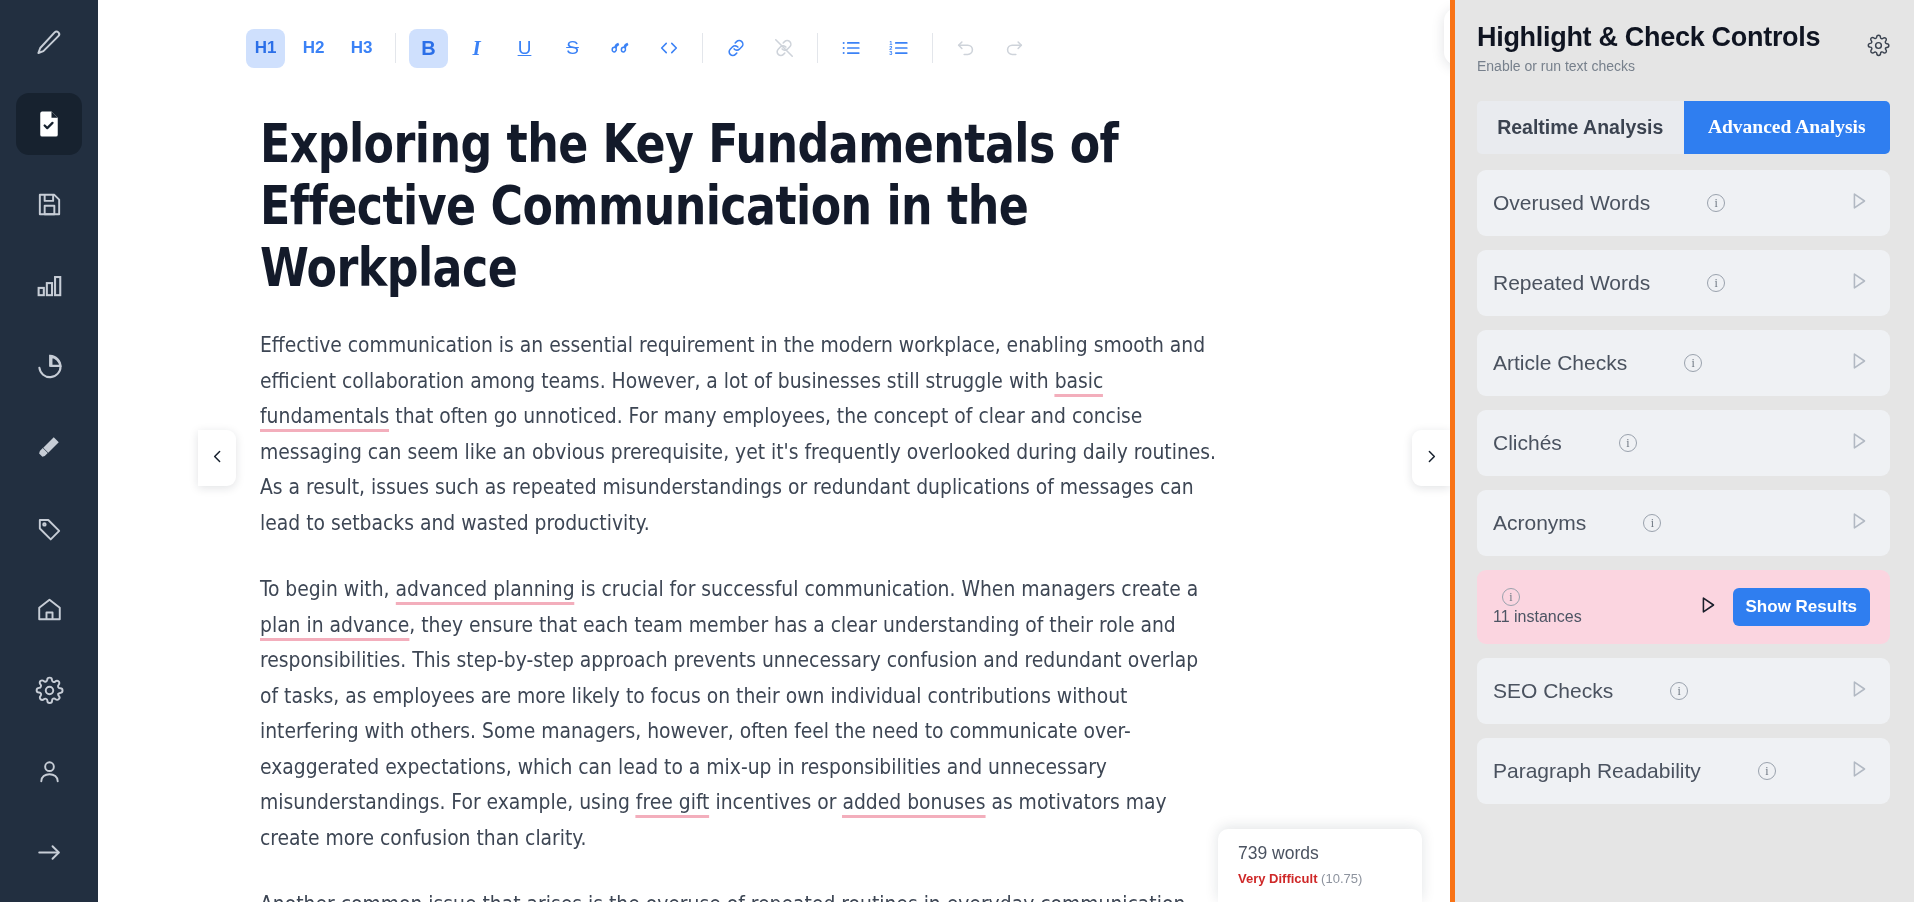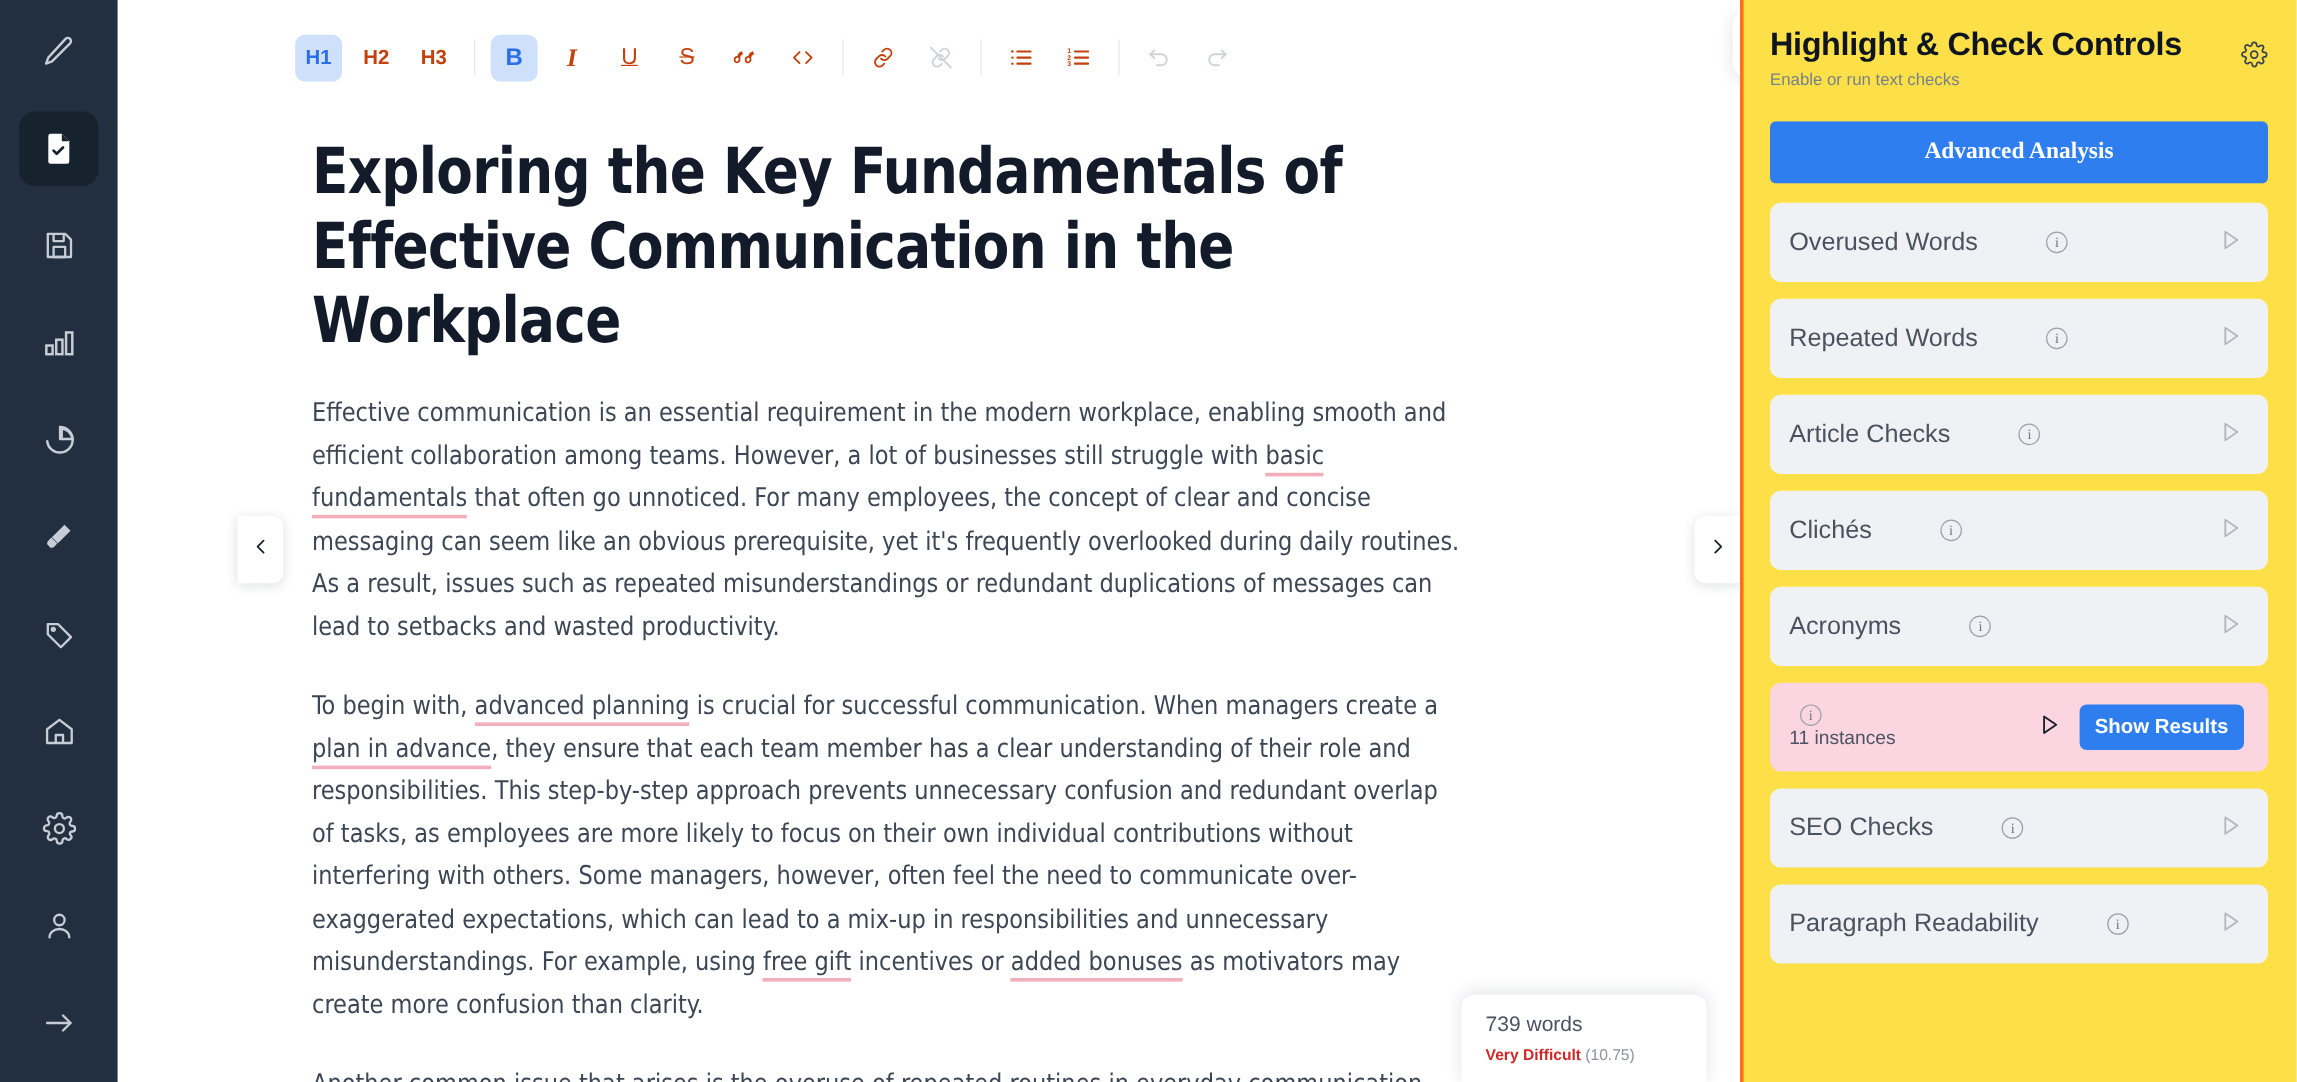--- a/index.html
+++ b/index.html
@@ -41,21 +41,21 @@
     position: absolute; top: 0; left: 0; right: 0; height: 96px;
     display: flex; align-items: center;
     padding-left: 148px;
     background: #fff;
   }
   .tb-btn {
     min-width: 39px; height: 39px; padding: 0 7px;
     margin-right: 9px;
     border-radius: 8px;
     display: flex; align-items: center; justify-content: center;
-    color: #c2410c; font-size: 17px; font-weight: 600;
+    color: #3b82f6; font-size: 17px; font-weight: 600;
   }
   .tb-btn.on { background: #cfe0fd; color: #2b6fe8; }
   .tb-btn.dim { color: #ced3da; }
   .tb-btn svg { display: block; }
   .tb-sep { width: 1px; height: 30px; background: #e3e6eb; margin: 0 13px 0 5px; }
 
   .edit-fab {
     position: absolute; top: 8px; left: 1346px;
     width: 57px; height: 57px; border-radius: 13px;
     background: #fff;
@@ -106,22 +106,22 @@
     padding: 14px 20px 16px 20px;
   }
   .wc-words { font-size: 17.5px; color: #4a5260; margin-bottom: 7px; }
   .wc-line { font-size: 13px; }
   .wc-level { color: #cf2828; font-weight: 700; }
   .wc-score { color: #8d939e; }
 
   
   .panel {
     width: 464px; flex: 0 0 464px; height: 902px;
-    background: #fde047;
-    border-left: 3px solid #f97316;
+    background: #e5e5e5;
+    border-left: 5px solid #f97316;
     padding: 22px 24px 0 22px;
     position: relative;
   }
   .panel-title {
     font-size: 27px; font-weight: 700; color: #0f1421;
     letter-spacing: -0.3px; margin: 0;
   }
   .panel-sub { font-size: 14px; color: #77808c; margin-top: 5px; }
   .gear-abs { position: absolute; top: 34px; right: 24px; color: #3a424f; }
 
@@ -405,20 +405,21 @@
     <div class="gear-abs">
       <span>
         <svg width="23" height="23" viewBox="0 0 24 24" fill="none" stroke="currentColor" stroke-width="1.5" stroke-linejoin="round">
             <circle cx="12" cy="12" r="3"></circle>
             <path d="M19.3 14.6a1.6 1.6 0 0 0 .32 1.77l.06.06a1.95 1.95 0 1 1-2.76 2.76l-.06-.06a1.6 1.6 0 0 0-1.77-.32 1.6 1.6 0 0 0-.97 1.47v.17a1.95 1.95 0 0 1-3.9 0v-.09a1.6 1.6 0 0 0-1.05-1.47 1.6 1.6 0 0 0-1.77.32l-.06.06a1.95 1.95 0 1 1-2.76-2.76l.06-.06a1.6 1.6 0 0 0 .32-1.77 1.6 1.6 0 0 0-1.47-.97H3.3a1.95 1.95 0 0 1 0-3.9h.09a1.6 1.6 0 0 0 1.47-1.05 1.6 1.6 0 0 0-.32-1.77l-.06-.06a1.95 1.95 0 1 1 2.76-2.76l.06.06a1.6 1.6 0 0 0 1.77.32h.08a1.6 1.6 0 0 0 .97-1.47V3.3a1.95 1.95 0 0 1 3.9 0v.09a1.6 1.6 0 0 0 .97 1.47 1.6 1.6 0 0 0 1.77-.32l.06-.06a1.95 1.95 0 1 1 2.76 2.76l-.06.06a1.6 1.6 0 0 0-.32 1.77v.08a1.6 1.6 0 0 0 1.47.97h.17a1.95 1.95 0 0 1 0 3.9h-.09a1.6 1.6 0 0 0-1.47.97z"></path>
           </svg>
       </span>
     </div>
 
     <div class="seg" id="seg">
+        <div class="seg-btn">Realtime Analysis</div>
         <div class="seg-btn active">Advanced Analysis</div>
       </div>
     <div class="checks" id="checks">
         <div class="check">
           <div class="check-main">
             <div class="check-row">
               <span class="check-label">Overused Words</span>
               <span class="info-i">i</span>
             </div>
           </div>

